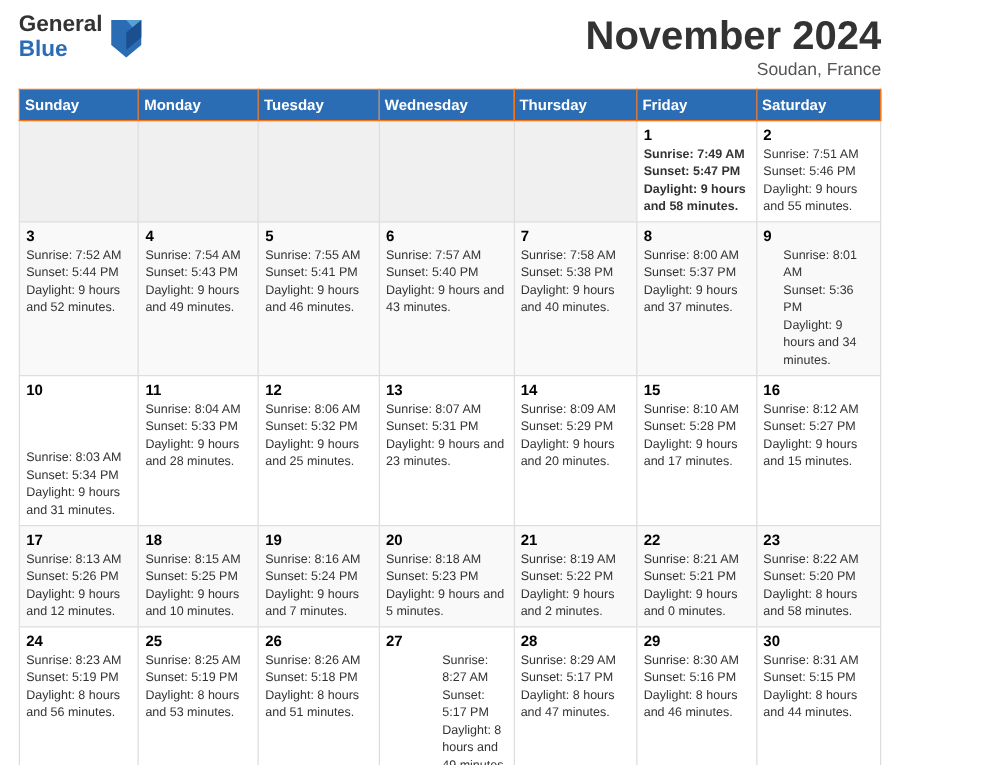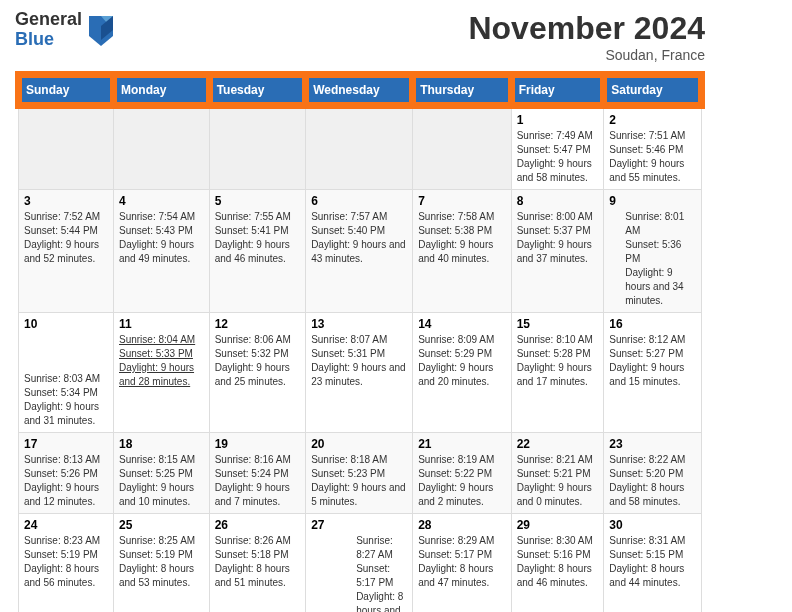--- a/index.html
+++ b/index.html
@@ -6,21 +6,21 @@
     body { font-family: Arial, sans-serif; background: #fff; width: 792px; height: 612px; overflow: hidden; }
     .container { width: 720px; padding: 10px 15px; }
     .header { display: flex; justify-content: space-between; align-items: flex-start; margin-bottom: 8px; }
     .logo { display: flex; align-items: center; }
     .logo-text { display: flex; flex-direction: column; }
     .title-block { text-align: right; }
     .month-title { font-size: 32px; font-weight: bold; color: #333; }
     .location { font-size: 14px; color: #555; }
     table { width: 100%; border-collapse: collapse; font-size: 11px; }
     thead tr { background-color: #2a6db5; color: #fff; }
-    thead th { padding: 5px 4px; text-align: left; font-size: 12px; font-weight: bold; border: 7px solid #f97316; }
+    thead th { padding: 5px 4px; text-align: left; font-size: 12px; font-weight: bold; border: 1px solid #f97316; }
     tbody tr { background: #fff; }
     tbody tr:nth-child(even) { background: #f9f9f9; }
     td { border: 1px solid #ddd; padding: 4px 5px; vertical-align: top; height: 78px; width: 113px; }
     .day-num { font-weight: bold; font-size: 12px; margin-bottom: 2px; }
     .day-info { font-size: 10px; color: #333; line-height: 1.4; }
     .empty { background: #f0f0f0; }
   </style>
 </head>
 <body>
 
@@ -57,21 +57,21 @@
     </thead>
     <tbody id="calendar-body">
     <tr>
           <td class="empty"></td>
           <td class="empty"></td>
           <td class="empty"></td>
           <td class="empty"></td>
           <td class="empty"></td>
           <td>
             <div class="day-num">1</div>
-            <div class="day-info" style="white-space: pre-line;">Sunrise: 7:49 AM
+            <div class="day-info" style="white-space: pre-line; font-weight: bold;">Sunrise: 7:49 AM
 Sunset: 5:47 PM
 Daylight: 9 hours and 58 minutes.</div>
           </td>
           <td>
             <div class="day-num">2</div>
             <div class="day-info" style="white-space: pre-line;">Sunrise: 7:51 AM
 Sunset: 5:46 PM
 Daylight: 9 hours and 55 minutes.</div>
           </td>
         </tr>
@@ -121,21 +121,21 @@
         </tr>
         <tr>
           <td>
             <div class="day-num">10</div>
             <div class="day-info" style="white-space: pre-line; margin-top: 41px;">Sunrise: 8:03 AM
 Sunset: 5:34 PM
 Daylight: 9 hours and 31 minutes.</div>
           </td>
           <td>
             <div class="day-num">11</div>
-            <div class="day-info" style="white-space: pre-line; text-decoration: underline;">Sunrise: 8:04 AM
+            <div class="day-info" style="white-space: pre-line;">Sunrise: 8:04 AM
 Sunset: 5:33 PM
 Daylight: 9 hours and 28 minutes.</div>
           </td>
           <td>
             <div class="day-num">12</div>
             <div class="day-info" style="white-space: pre-line;">Sunrise: 8:06 AM
 Sunset: 5:32 PM
 Daylight: 9 hours and 25 minutes.</div>
           </td>
           <td>

